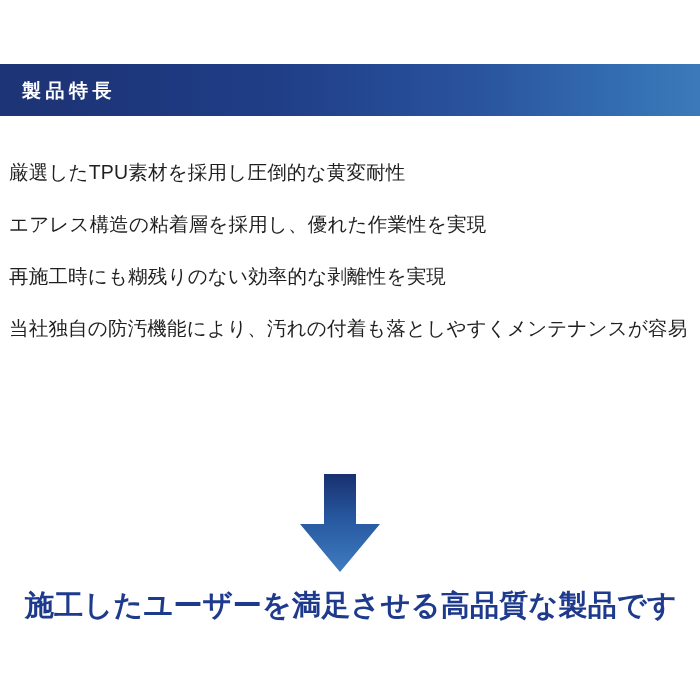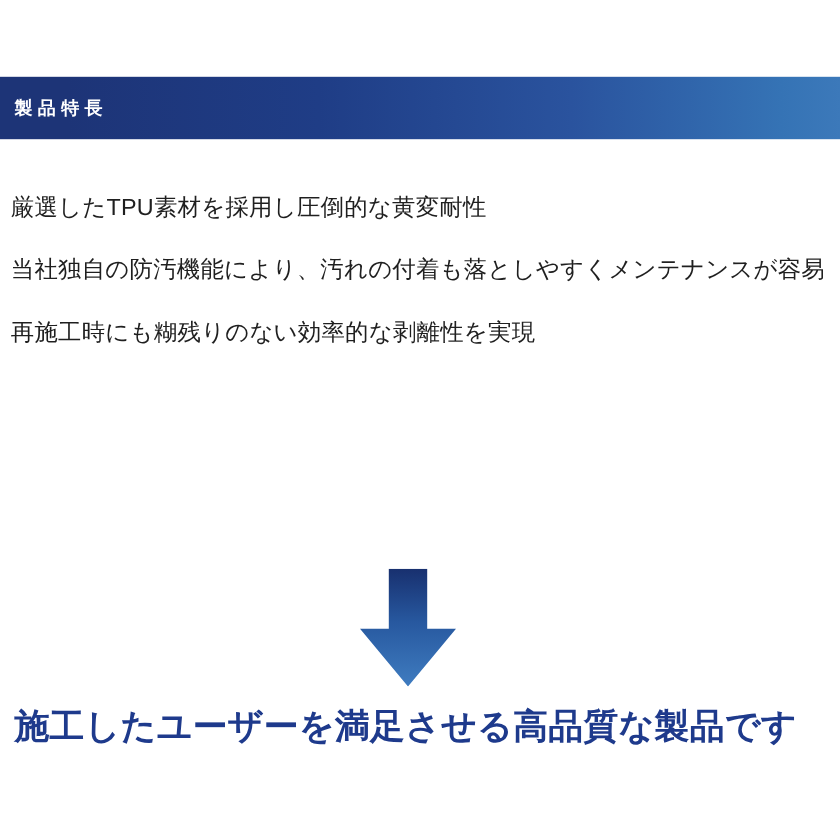--- a/index.html
+++ b/index.html
@@ -28,24 +28,24 @@
     left: 0;
     top: 64px;
     width: 700px;
     height: 52px;
     background: linear-gradient(to right, #1d3477 0%, #1d3477 8%, #1f3d86 38%, #2a539e 68%, #3573b5 93%, #3c79ba 100%);
     display: flex;
     align-items: center;
   }
   .section-header-title {
     color: #ffffff;
-    font-size: 15px;
+    font-size: 19px;
     font-weight: bold;
     letter-spacing: 4.5px;
-    margin-left: 12px;
+    margin-left: 22px;
     line-height: 1;
   }
 
   
   .feature-list {
     position: absolute;
     left: 0;
     top: 146px;
     width: 700px;
   }
@@ -77,21 +77,21 @@
 
   
   .conclusion {
     position: absolute;
     left: 0;
     top: 582px;
     width: 700px;
     height: 48px;
     display: flex;
     align-items: center;
-    padding-left: 12px;
+    padding-left: 25px;
     box-sizing: border-box;
     color: #1e3a8c;
     font-size: 29px;
     font-weight: bold;
     letter-spacing: 0.3px;
     white-space: nowrap;
   }
 </style>
 </head>
 <body>
@@ -100,24 +100,27 @@
 
   <div class="section-header">
     <div class="section-header-title">製品特長</div>
   </div>
 
   <div class="feature-list">
     <div class="feature-item">
       <span>厳選したTPU素材を採用し圧倒的な黄変耐性</span>
     </div>
     <div class="feature-item">
-      <span>当社独自の防汚機能により、汚れの付着も落としやすくメンテナンスが容易</span>
+      <span>エアレス構造の粘着層を採用し、優れた作業性を実現</span>
     </div>
     <div class="feature-item">
       <span>再施工時にも糊残りのない効率的な剥離性を実現</span>
+    </div>
+    <div class="feature-item">
+      <span>当社独自の防汚機能により、汚れの付着も落としやすくメンテナンスが容易</span>
     </div>
   </div>
 
   <div class="arrow-wrap">
     <svg viewBox="0 0 80 98" xmlns="http://www.w3.org/2000/svg" aria-hidden="true">
       <defs>
         <linearGradient id="arrowGrad" x1="0" y1="0" x2="0" y2="1">
           <stop offset="0%" stop-color="#18306f"></stop>
           <stop offset="45%" stop-color="#27589f"></stop>
           <stop offset="100%" stop-color="#3f7cc0"></stop>

